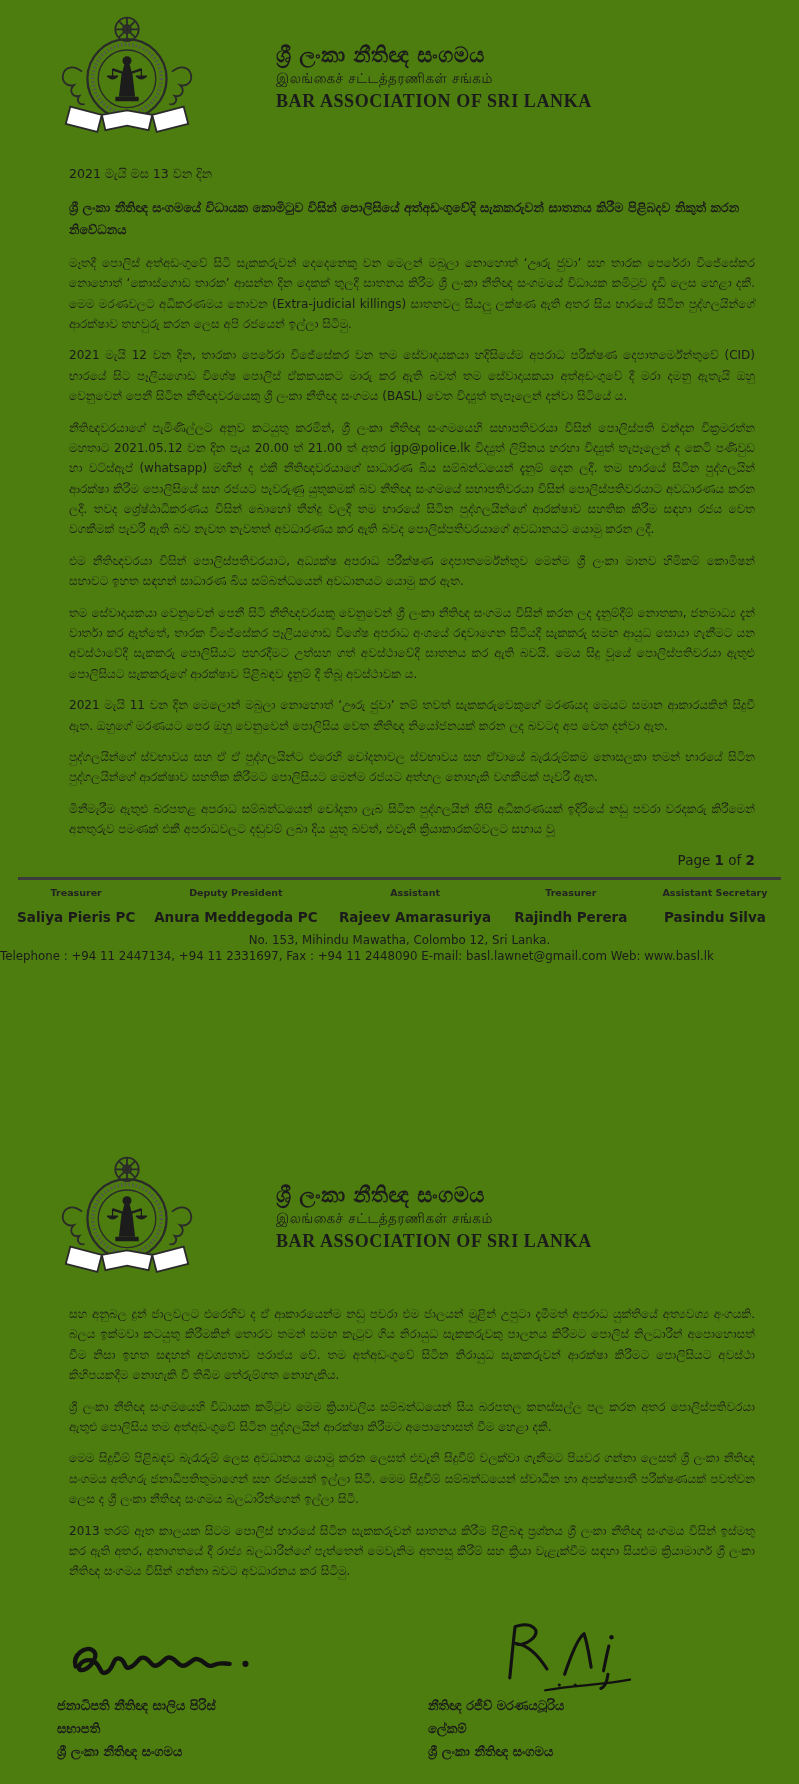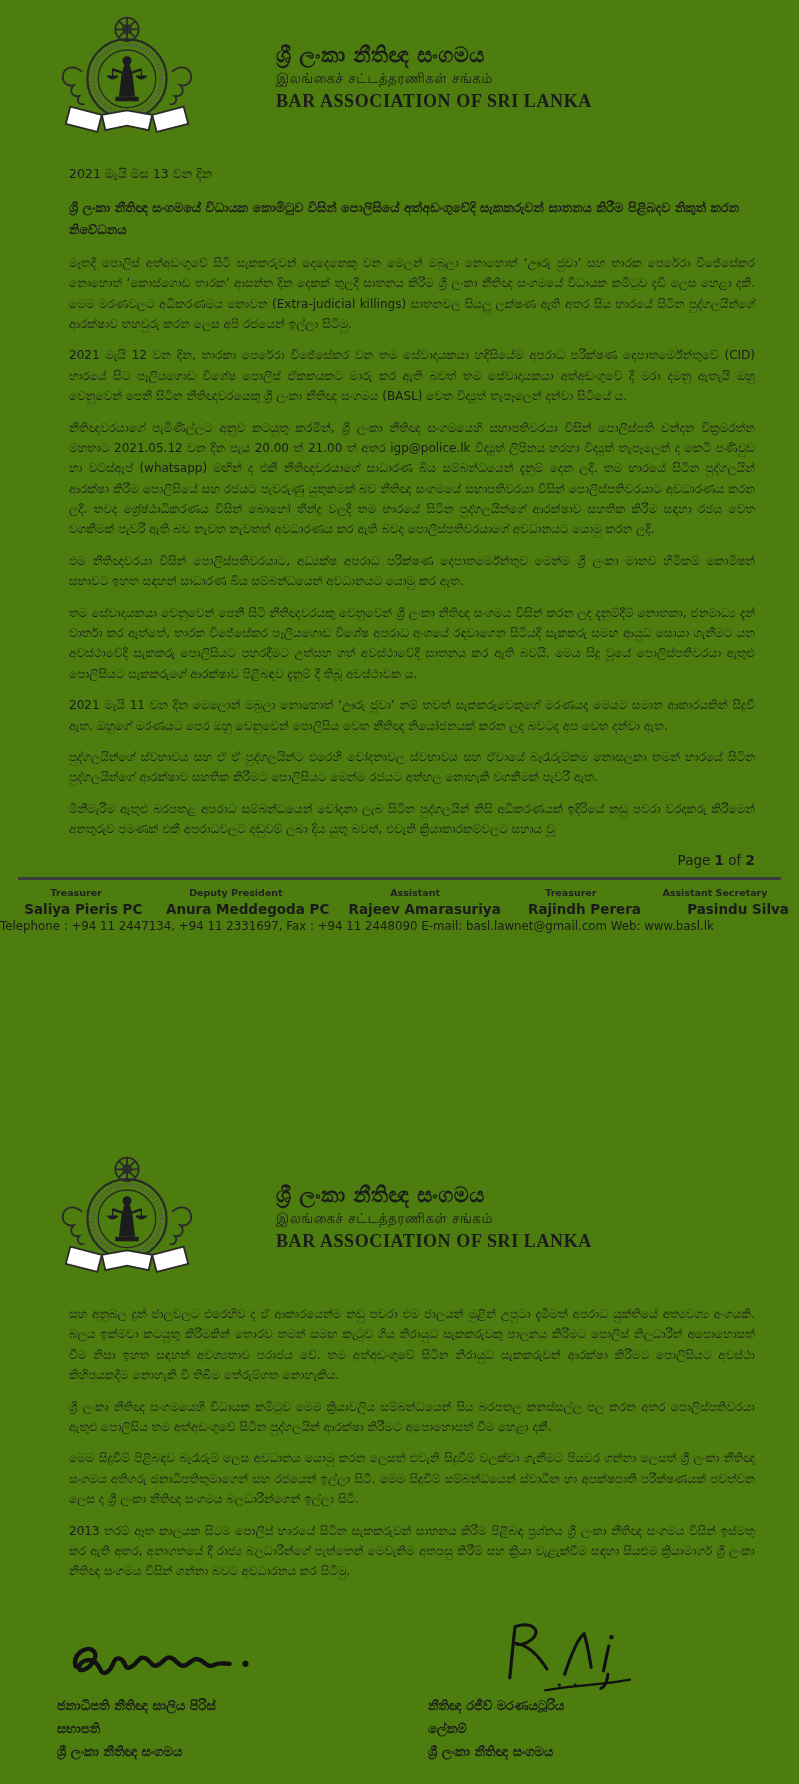--- a/index.html
+++ b/index.html
@@ -28,21 +28,21 @@
   .page-marker b { font-weight:bold; }
 
   .foot-rule { border:0; border-top:3px solid #3c3c3c; margin:9px 18px 0 18px; }
 
   .officials { display:flex; margin-top:7px; padding:0 10px; }
   .official { text-align:center; }
   .official:nth-child(1){ width:17%; } .official:nth-child(2){ width:24%; }
   .official:nth-child(3){ width:22%; } .official:nth-child(4){ width:18%; }
   .official:nth-child(5){ width:19%; }
   .official-title { font-size:9.5px; font-weight:bold; color:#222; }
-  .official-name { font-size:13.5px; font-weight:bold; margin-top:3px;text-align:right; }
+  .official-name { font-size:13.5px; font-weight:bold; margin-top:11px; }
 
   .address-line { text-align:center; font-size:11.8px; margin-top:8px; }
   .contact-line { font-size:11.8px; margin-top:2px; }
 
   
   .page-2 .letterhead { padding-top:22px; }
   .page-2 .content p.body-par:first-child { margin-top:24px; }
 
   .signatures { display:flex; margin-top:34px; padding:0 0 0 57px; }
   .sig-block { width:378px; }
@@ -146,20 +146,21 @@
       <div class="official">
         <div class="official-title">Treasurer</div>
         <div class="official-name">Rajindh Perera</div>
       </div>
       <div class="official">
         <div class="official-title">Assistant Secretary</div>
         <div class="official-name">Pasindu Silva</div>
       </div>
     </div>
 
+    <div class="address-line">No. 153, Mihindu Mawatha, Colombo 12, Sri Lanka.</div>
     <div class="contact-line">Telephone : +94 11 2447134, +94 11 2331697, Fax : +94 11 2448090  E-mail: basl.lawnet@gmail.com  Web: www.basl.lk</div>
   </section>
 
   <section class="page page-2">
 
     <header class="letterhead">
       <svg class="crest">
           <use href="#basl-emblem"></use>
         </svg>
       <div class="org-block">

